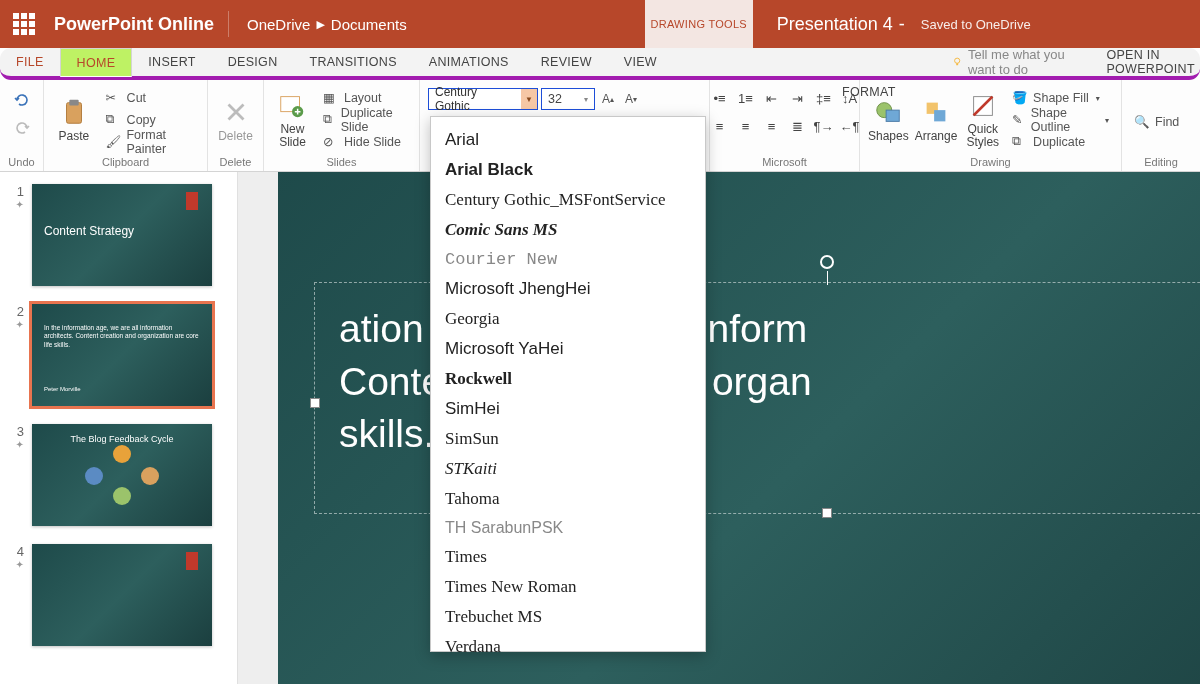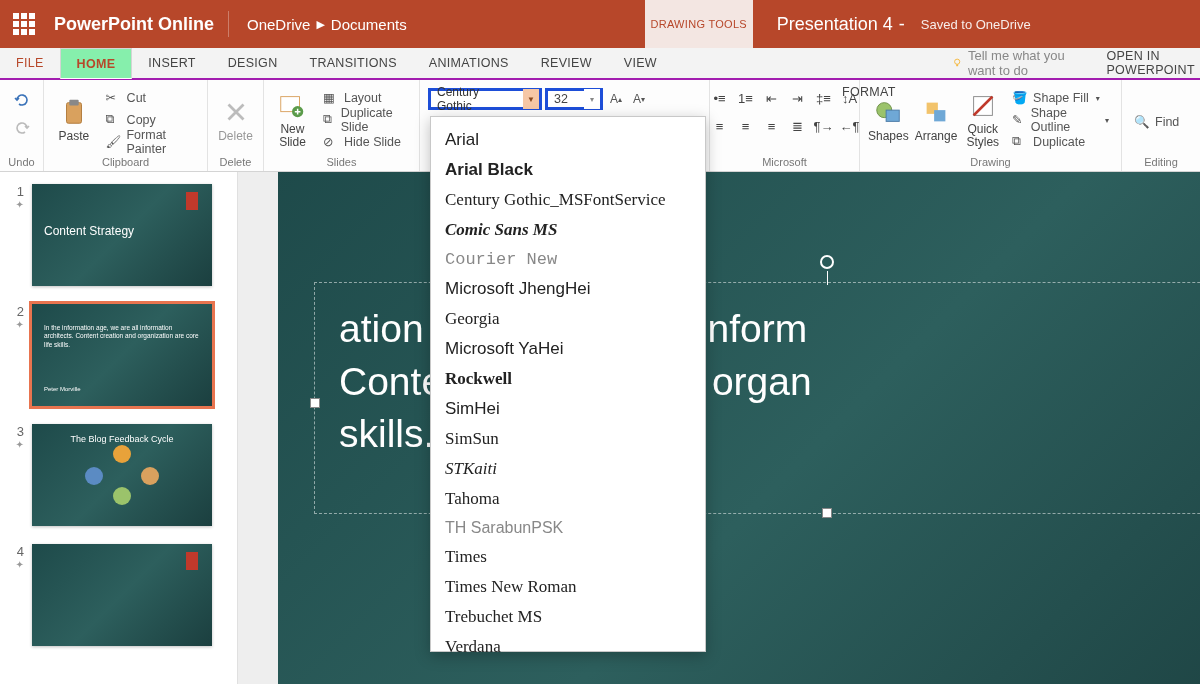--- a/index.html
+++ b/index.html
@@ -10,43 +10,43 @@
 .waffle { width: 48px; height: 48px; display: grid; grid-template-columns: repeat(3,6px); grid-template-rows: repeat(3,6px); gap: 2px; align-content: center; justify-content: center; cursor: pointer; }
 .waffle span { background: #fff; width: 6px; height: 6px; }
 .app-name { font-size: 18px; font-weight: 600; padding: 0 14px 0 6px; }
 .bc { font-size: 15px; padding: 0 18px; border-left: 1px solid rgba(255,255,255,0.3); height: 26px; display:flex; align-items:center; }
 .bc .sep { margin: 0 6px; font-size:11px; }
 .tools-tab { margin-left: 220px; background:#F3E6E2; color:#B7472A; height:48px; width:108px; display:flex; align-items:center; justify-content:center; font-size:11px; letter-spacing:0.3px; }
 .doc-title { font-size:18px; margin-left: 24px; }
 .saved { font-size:13px; margin-left: 10px; opacity:0.9; }
 
 
-.tabs { height: 32px; background:#f3f3f3; border-bottom:2px solid #a21caf; display:flex; align-items:stretch; }
+.tabs { height: 32px; background:#f3f3f3; border-bottom:4px solid #a21caf; display:flex; align-items:stretch;border-radius:11px; }
 .tab { padding: 0 16px; display:flex; align-items:center; font-size:12.5px; color:#444; cursor:pointer; text-transform:uppercase; letter-spacing:0.3px; }
 .tab.file { color:#B7472A; font-weight:500; }
-.tab.active { background:#86efac; border:1px solid #d4d4d4; border-bottom:1px solid #fff; color:#B7472A; font-weight:700; margin-bottom:-1px; }
+.tab.active { background:#bef264; border:1px solid #d4d4d4; border-bottom:1px solid #fff; color:#B7472A; font-weight:400; margin-bottom:-1px; }
 .tab.format { margin-left: 153px; margin-top: 44px; }
 .tellme { display:flex; align-items:center; gap:6px; margin-left: 40px; color:#888; font-size:13px; width:210px; }
 .bulb { width:14px; height:14px; display:inline-block; }
 .openin { margin-left: 20px; font-size:12.5px; letter-spacing:0.3px; display:flex; align-items:center; cursor:pointer; }
 
 
 .ribbon { height: 92px; background:#fdfdfd; border-bottom:1px solid #d4d4d4; display:flex; }
 .group { border-right:1px solid #e3e3e3; height:100%; display:flex; flex-direction:column; }
 .group-body { flex:1; display:flex; align-items:center; padding: 4px 8px 0 8px; gap:6px; }
 .group-label { text-align:center; font-size:11px; color:#777; padding-bottom:3px; position:relative; }
 .bigbtn { display:flex; flex-direction:column; align-items:center; justify-content:center; width:50px; height:66px; cursor:pointer; font-size:12px; color:#444; gap:2px; }
 .bigbtn svg, .bigbtn .ic { width:30px; height:30px; }
 .smallstack { display:flex; flex-direction:column; gap:2px; }
 .smallbtn { display:flex; align-items:center; gap:5px; font-size:12.5px; color:#555; height:20px; cursor:pointer; padding:0 4px; }
 .smallbtn .ic { width:16px; height:16px; display:inline-block; }
 .iconbtn { width:20px; height:20px; display:flex; align-items:center; justify-content:center; cursor:pointer; }
 .row { display:flex; gap:3px; align-items:center; }
 
-.fontbox { height:22px; border:3px solid #1d4ed8; background:#fff; display:flex; align-items:center; }
+.fontbox { height:22px; border:1px solid #1d4ed8; background:#fff; display:flex; align-items:center; }
 .fontname { width:92px; padding:0 6px; font-size:12px; color:#333; }
 .dd { width:16px; height:20px; background:#F6C7A5; display:flex; align-items:center; justify-content:center; font-size:8px; color:#8a4a1e; }
 .sizebox { width:36px; padding:0 6px; font-size:12.5px; }
 .growshrink { font-size:12px; color:#555; }
 
 
 .fontmenu { position:absolute; left:430px; top:116px; width:276px; background:#fff; border:1px solid #c8c8c8; box-shadow:0 4px 14px rgba(0,0,0,0.25); z-index:50; padding:8px 0; max-height:536px; }
 .fontmenu div { padding: 5px 14px; font-size:17px; color:#222; cursor:pointer; }
 
 

